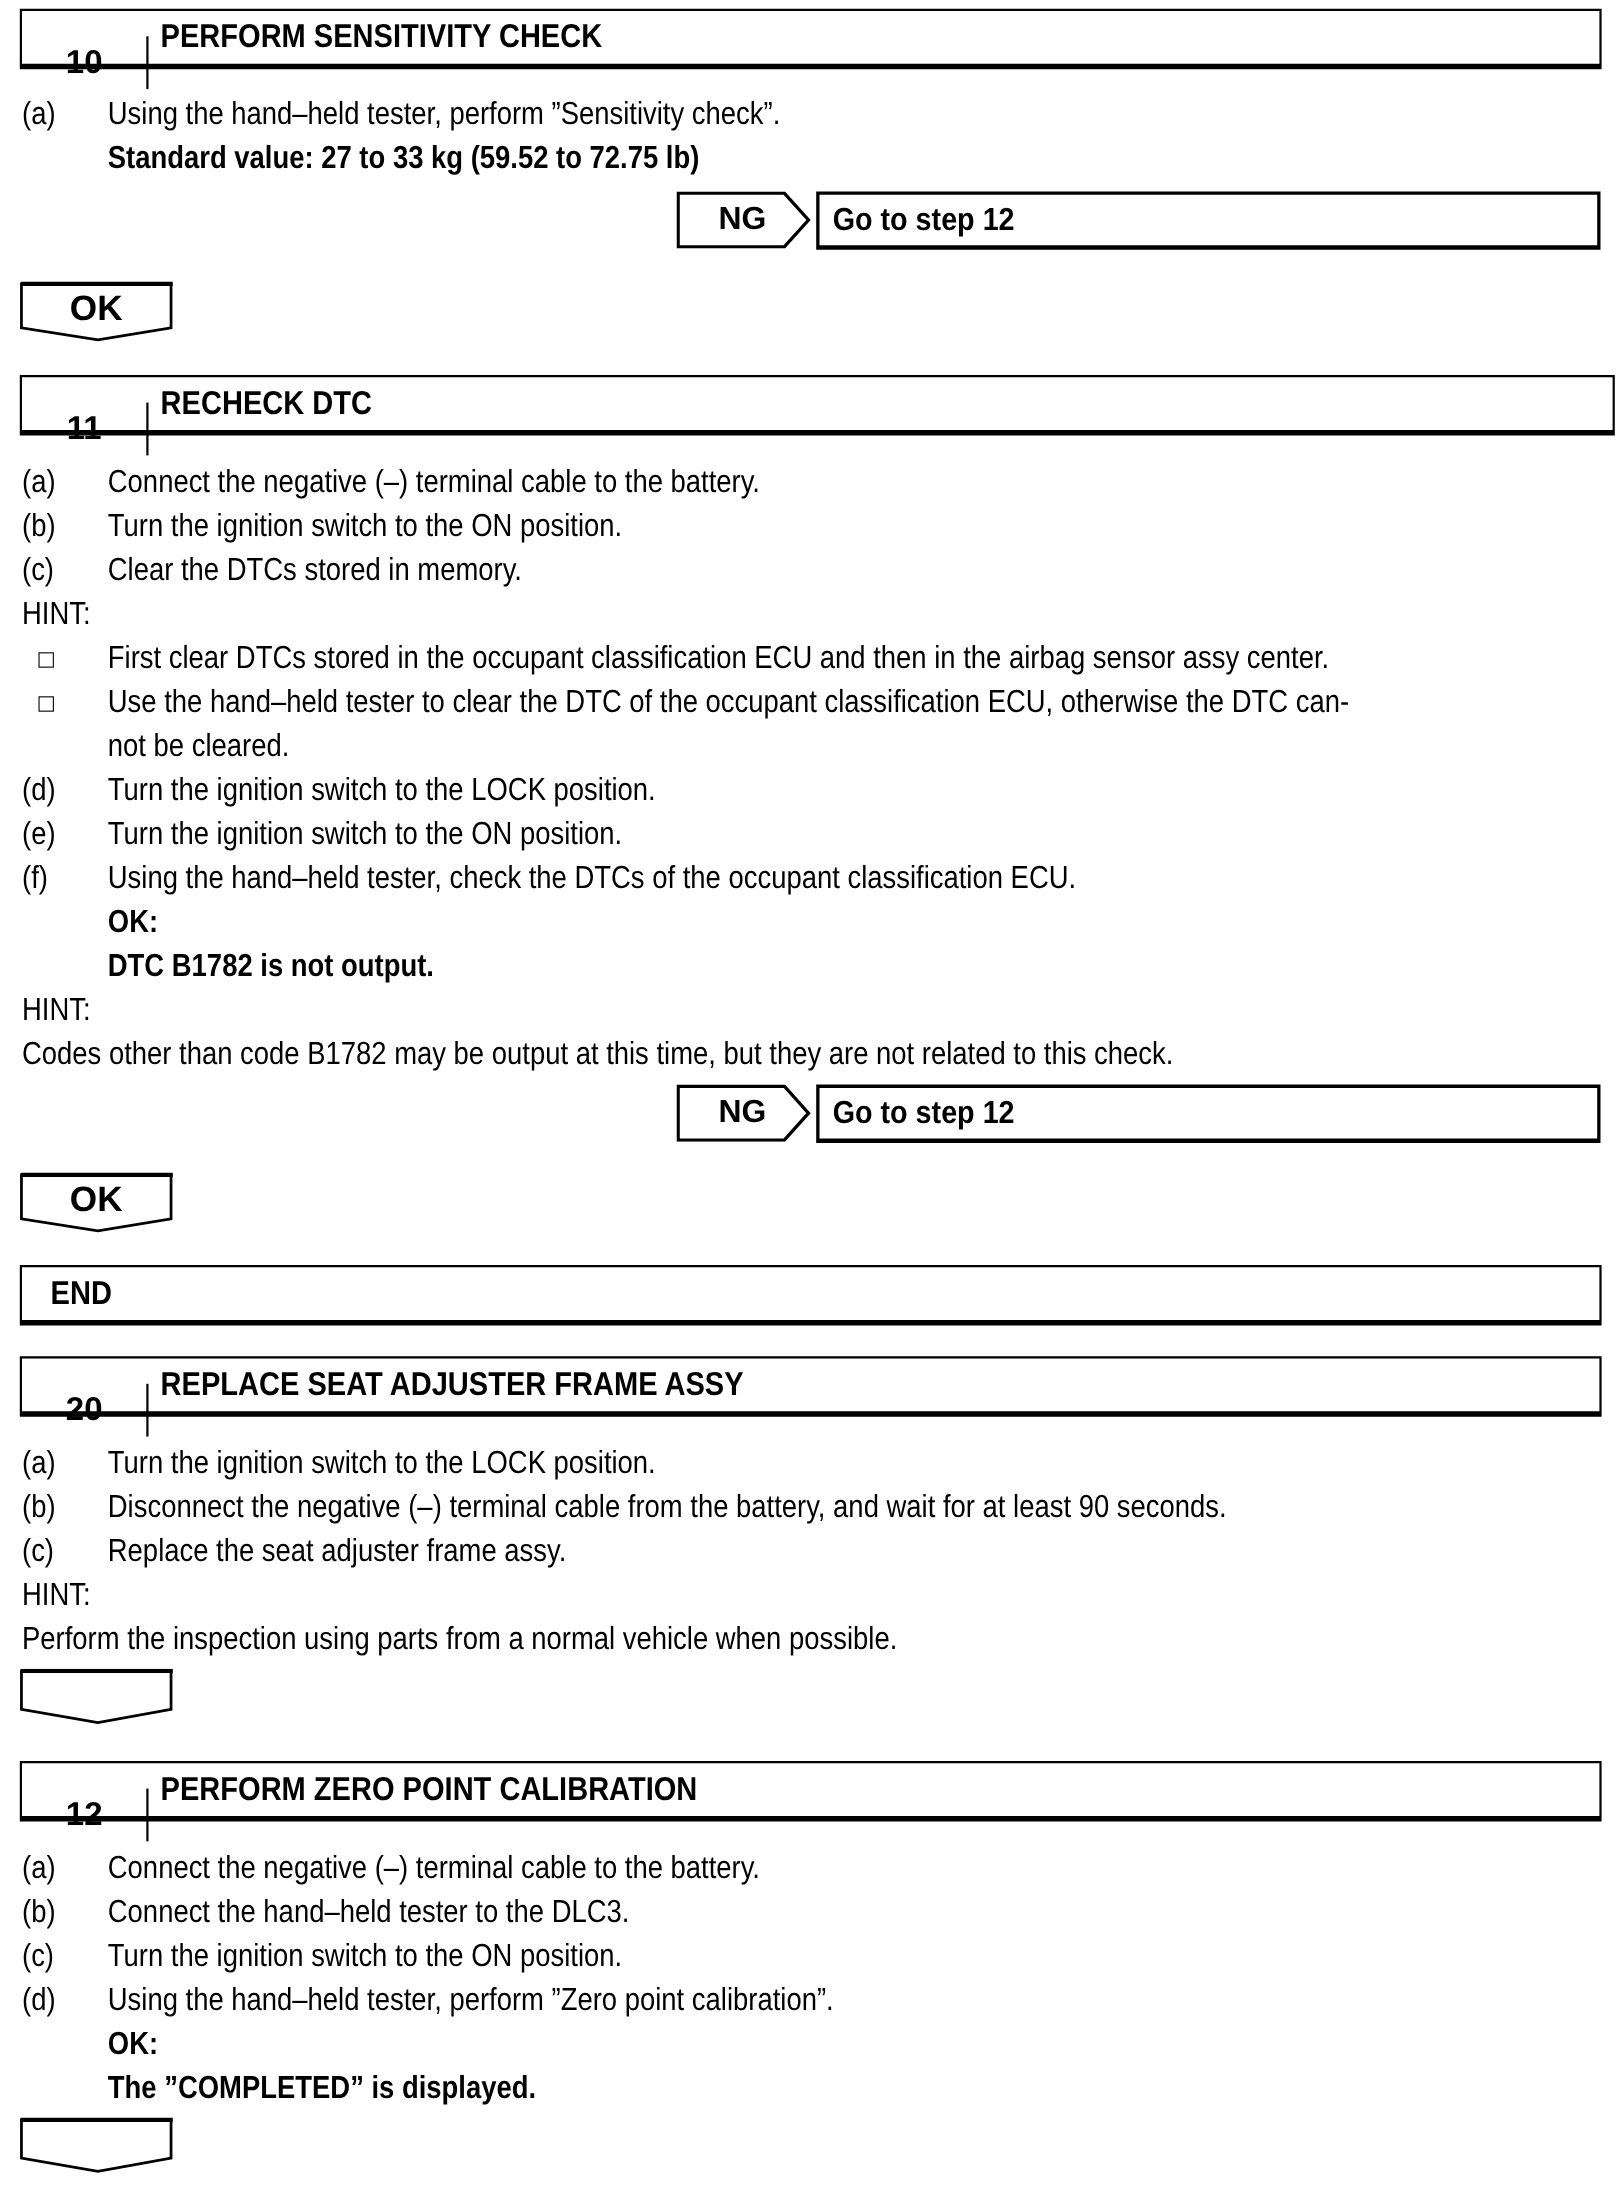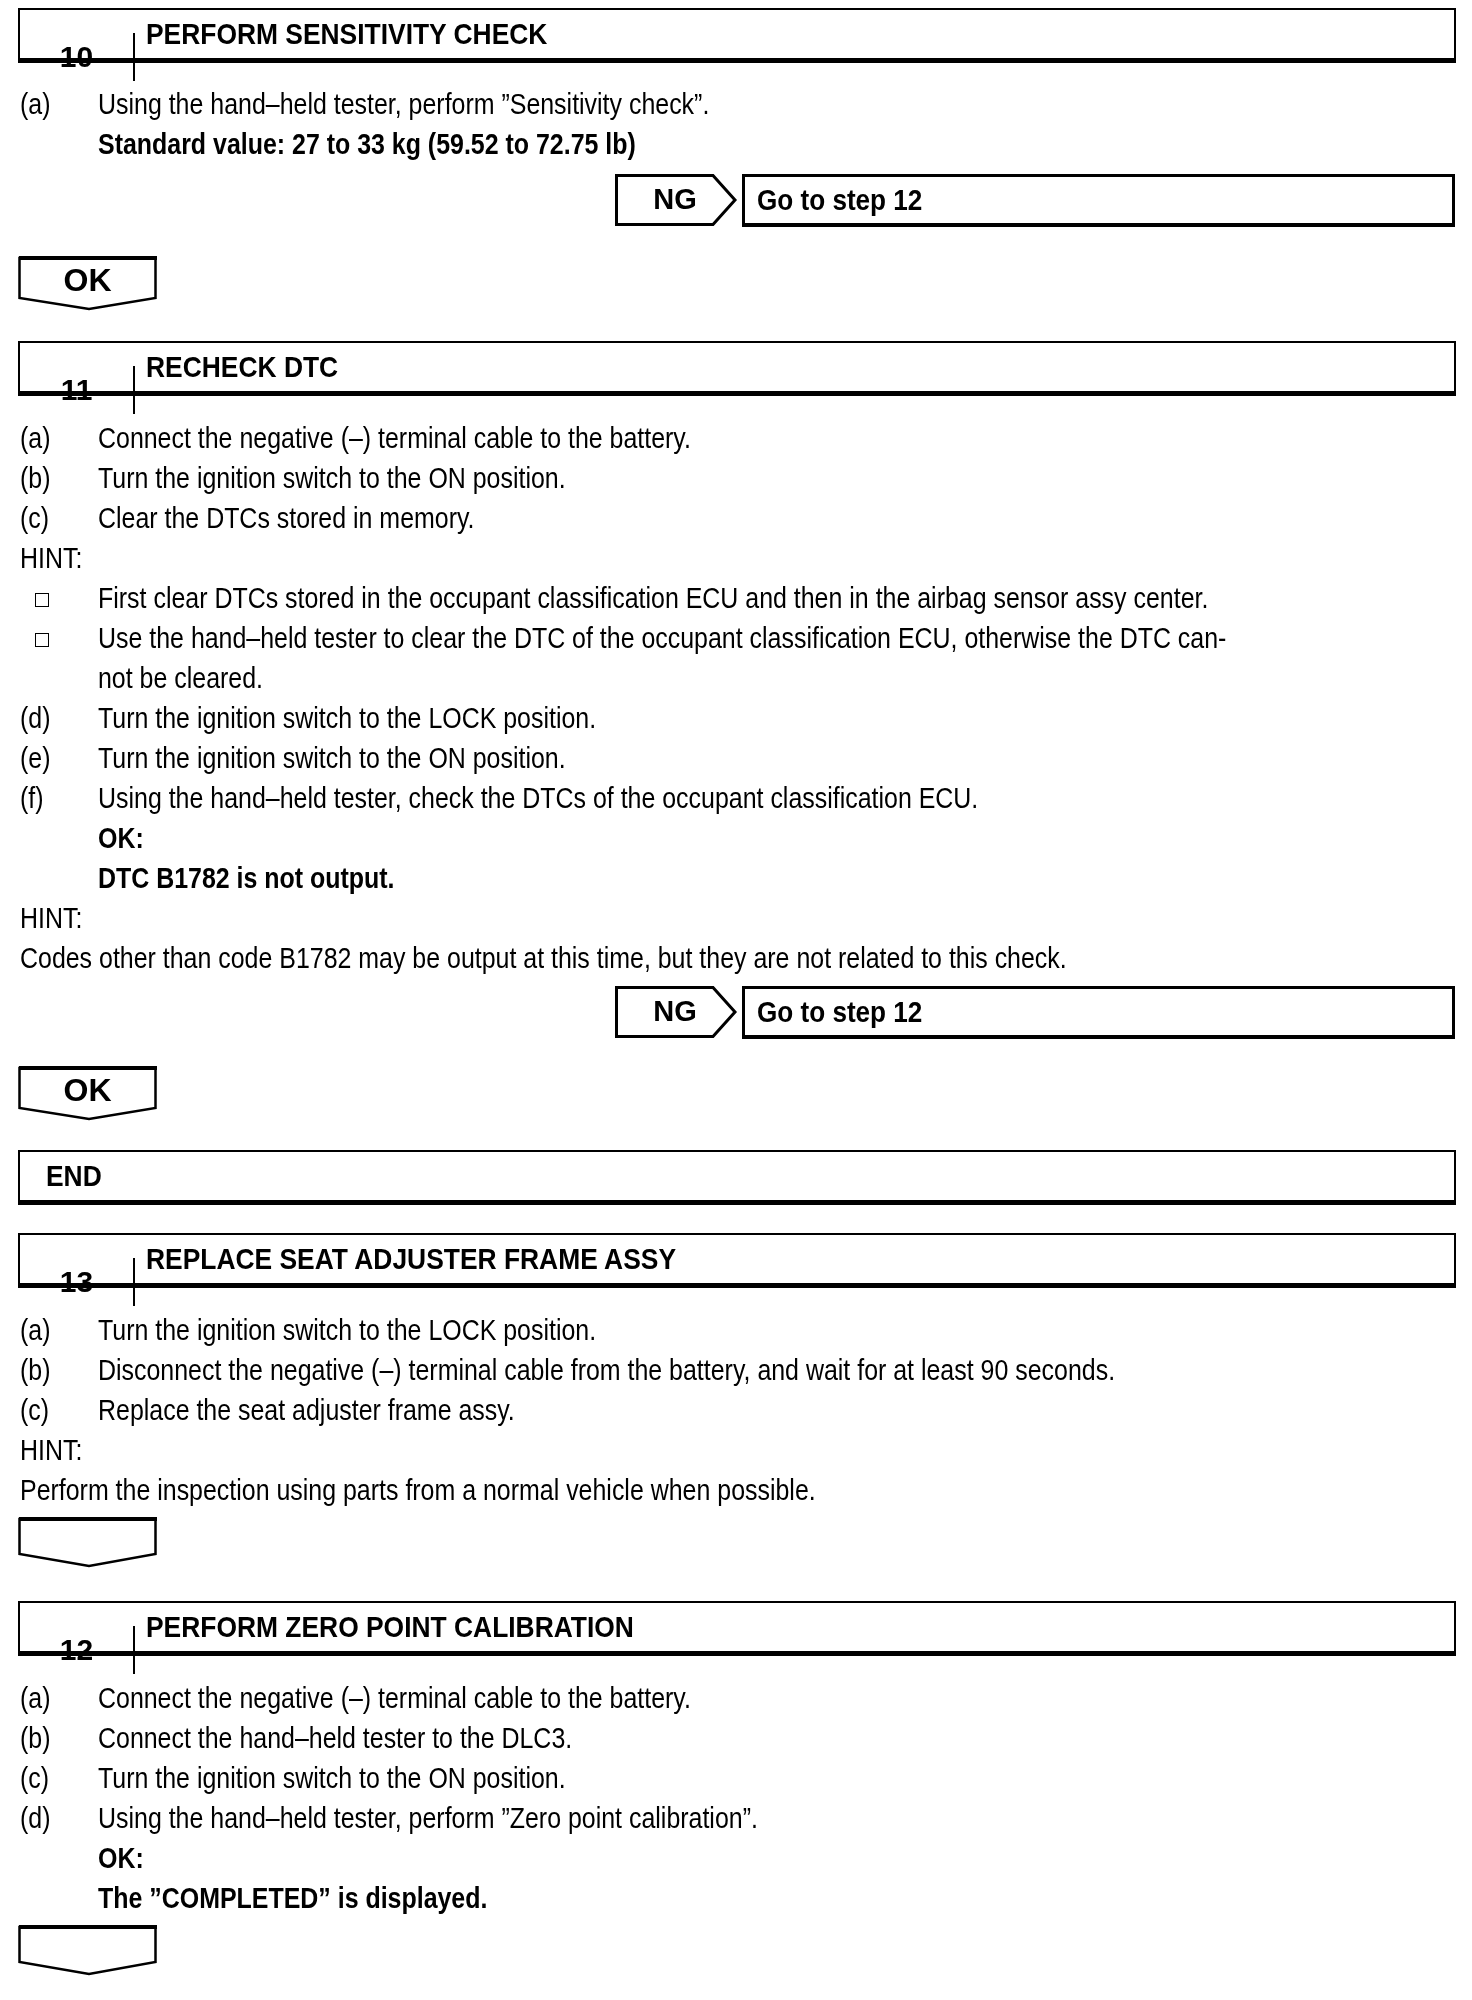--- a/index.html
+++ b/index.html
@@ -54,21 +54,21 @@
 </div>
 
 <div class="arrow-box" style="top:256px;">
   <svg width="140" height="56">
     <polygon points="1.5,2 137.5,2 137.5,42 71,53 1.5,42" fill="#fff" stroke="#000" stroke-width="2.5"></polygon>
     <line x1="1" y1="2" x2="139" y2="2" stroke="#000" stroke-width="4"></line>
   </svg>
   <div class="lbl">OK</div>
 </div>
 
-<div class="hdr" style="top:341px;">
+<div class="hdr" style="top:341px;padding-left:12px;">
   <div class="num">11</div>
   <div class="title">RECHECK DTC</div>
 </div>
 
 <div class="txt" style="left:20px;top:418px;">(a)</div>
 <div class="txt" style="left:98px;top:418px;">Connect the negative (–) terminal cable to the battery.</div>
 <div class="txt" style="left:20px;top:458px;">(b)</div>
 <div class="txt" style="left:98px;top:458px;">Turn the ignition switch to the ON position.</div>
 <div class="txt" style="left:20px;top:498px;">(c)</div>
 <div class="txt" style="left:98px;top:498px;">Clear the DTCs stored in memory.</div>
@@ -107,21 +107,21 @@
     <line x1="1" y1="2" x2="139" y2="2" stroke="#000" stroke-width="4"></line>
   </svg>
   <div class="lbl">OK</div>
 </div>
 
 <div class="hdr single" style="top:1150px;">
   <div class="title" style="left:26px;">END</div>
 </div>
 
 <div class="hdr" style="top:1233px;">
-  <div class="num">13</div>
+  <div class="num">20</div>
   <div class="title">REPLACE SEAT ADJUSTER FRAME ASSY</div>
 </div>
 
 <div class="txt" style="left:20px;top:1310px;">(a)</div>
 <div class="txt" style="left:98px;top:1310px;">Turn the ignition switch to the LOCK position.</div>
 <div class="txt" style="left:20px;top:1350px;">(b)</div>
 <div class="txt" style="left:98px;top:1350px;">Disconnect the negative (–) terminal cable from the battery, and wait for at least 90 seconds.</div>
 <div class="txt" style="left:20px;top:1390px;">(c)</div>
 <div class="txt" style="left:98px;top:1390px;">Replace the seat adjuster frame assy.</div>
 <div class="txt" style="left:20px;top:1430px;">HINT:</div>

